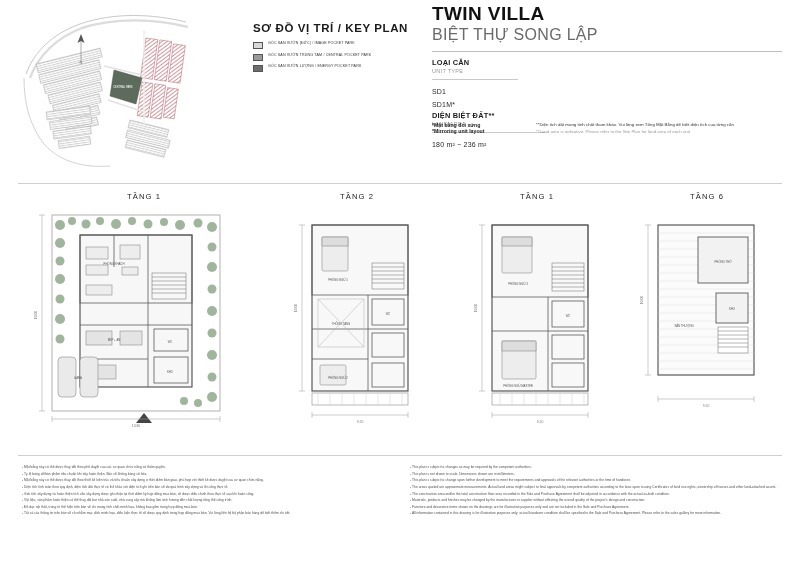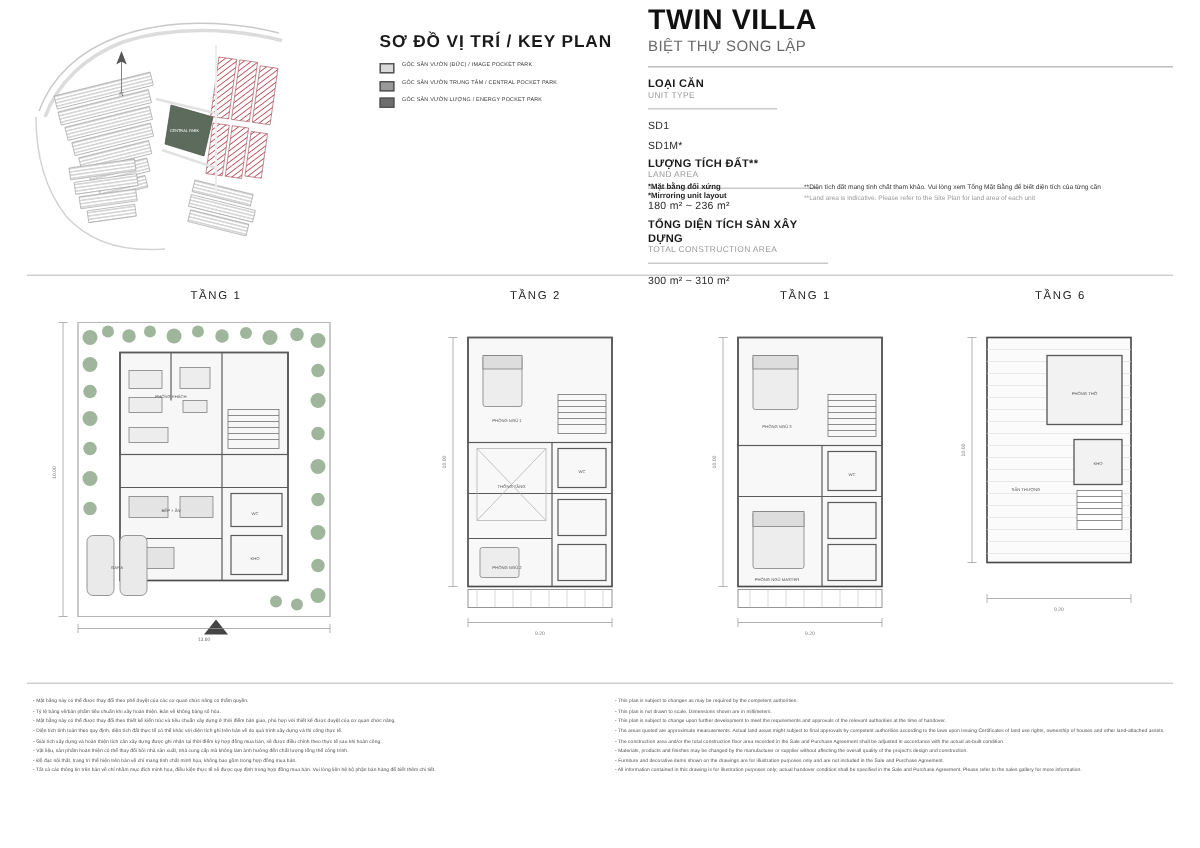--- a/index.html
+++ b/index.html
@@ -34,21 +34,21 @@
   .sw-3 { background: #6e6e6e; }
   .legend-text { font-size: 3.6px; line-height: 1.45; color: #333; letter-spacing: .15px; }
 
   
   .villa-header { position: absolute; left: 432px; top: 4px; width: 350px; }
   .villa-name {
     font-size: 19px; font-weight: bold; letter-spacing: .4px; color: #111;
     line-height: 1.05;
   }
   .villa-sub {
-    font-size: 10px; color: #6a6a6a; letter-spacing: .3px; margin-top: 2px;
+    font-size: 16px; color: #6a6a6a; letter-spacing: .3px; margin-top: 2px;
     font-weight: normal;
   }
   .hr-thin { border-top: .7px solid #bdbdbd; margin-top: 7px; }
 
   .spec-table { display: flex; margin-top: 6px; flex-direction: column; }
   .spec-col { padding-right: 10px; }
   .spec-col.c1 { width: 96px; }
   .spec-col.c2 { width: 124px; }
   .spec-col.c3 { width: 130px; }
   .spec-h-vn { font-size: 7.4px; font-weight: bold; color: #1a1a1a; letter-spacing: .2px; }
@@ -185,30 +185,24 @@
 
     <div class="spec-table">
       <div class="spec-col c1">
         <div class="spec-h-vn">LOẠI CĂN</div>
         <div class="spec-h-en">UNIT TYPE</div>
         <div class="spec-rule"></div>
         <div class="spec-val">SD1</div>
         <div class="spec-val">SD1M*</div>
       </div>
       <div class="spec-col c2">
-        <div class="spec-h-vn">LƯỢNG TÍCH ĐẤT**</div>
+        <div class="spec-h-vn">DIỆN BIỆT ĐẤT**</div>
         <div class="spec-h-en">LAND AREA</div>
         <div class="spec-rule"></div>
         <div class="spec-val">180 m² ~ 236 m²</div>
-      </div>
-      <div class="spec-col c3">
-        <div class="spec-h-vn">TỔNG DIỆN TÍCH SÀN XÂY DỰNG</div>
-        <div class="spec-h-en">TOTAL CONSTRUCTION AREA</div>
-        <div class="spec-rule"></div>
-        <div class="spec-val">300 m² ~ 310 m²</div>
       </div>
     </div>
   </div>
 
   <div class="note-block">
     <div class="note-row">
       <div style="width:96px">
         <div class="note-star">*Mặt bằng đối xứng</div>
         <div class="note-star en">*Mirroring unit layout</div>
       </div>

